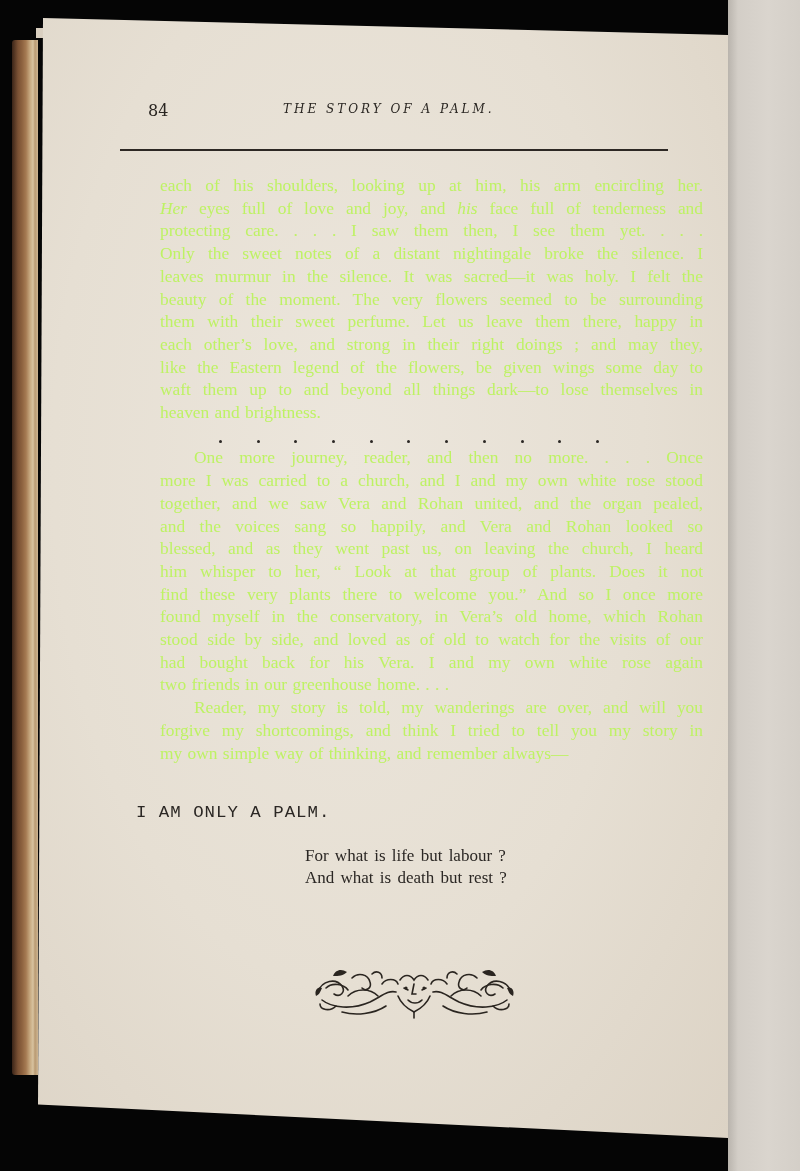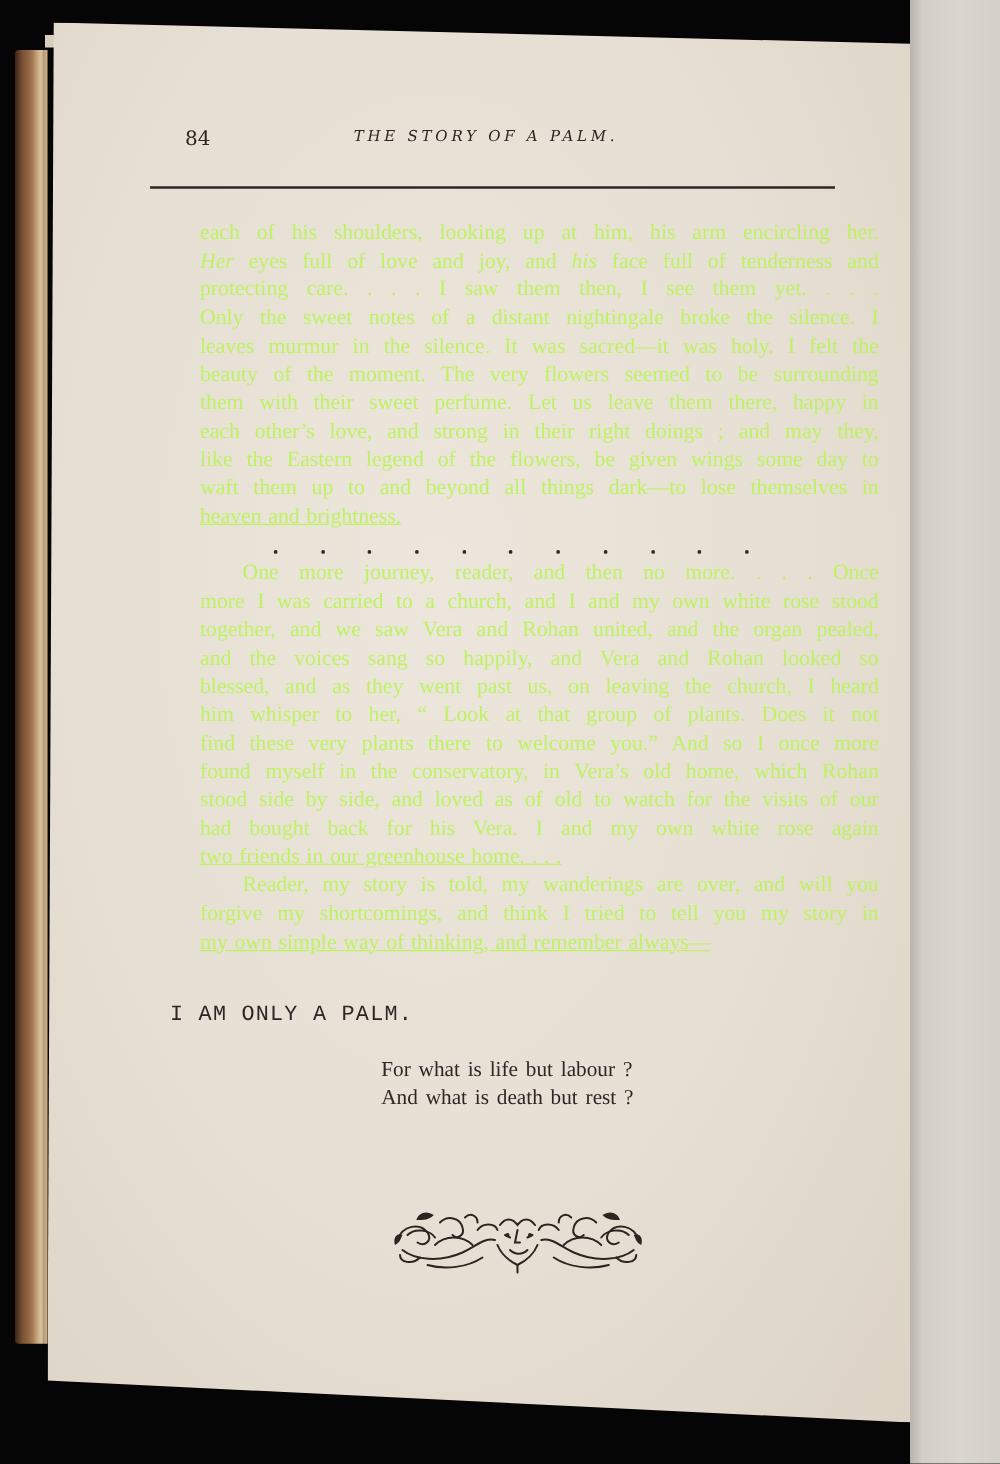--- a/index.html
+++ b/index.html
@@ -79,21 +79,21 @@
       color: #bef264;
       text-align: justify;
       word-spacing: 1px;
       margin-left: 24px;
     }
     .body-text p {
       margin: 0;
       text-align: justify;
       text-align-last: justify;
     }
-    .body-text p.last { text-align-last: left; text-decoration: underline; }
+    .body-text p.last { text-align-last: left; }
     .body-text p.indent { text-indent: 34px; }
     .body-text em { font-style: italic; }
 
     .dot-row {
       position: absolute;
       left: 219px; top: 440px;
       width: 380px;
       height: 6px;
       display: flex;
       justify-content: space-between;

